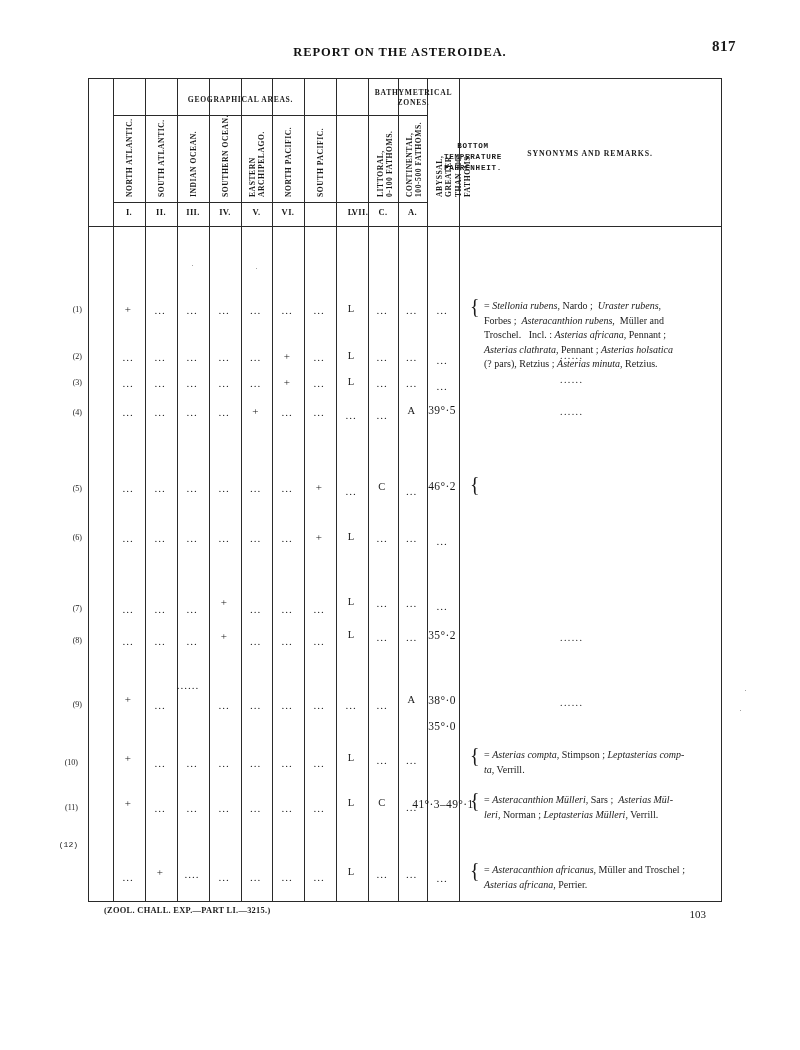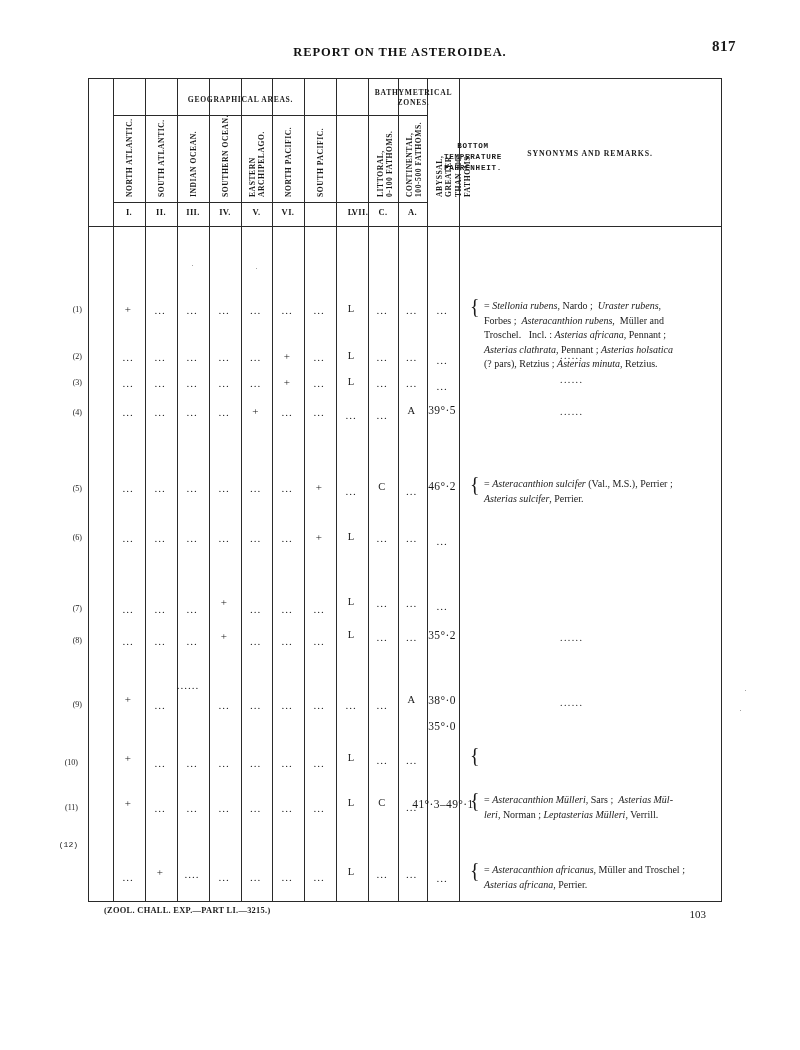--- a/index.html
+++ b/index.html
@@ -299,24 +299,20 @@
   <div class="cell dots" style="left:176px; top:482px; width:32px;">...</div>
   <div class="cell dots" style="left:208px; top:482px; width:32px;">...</div>
   <div class="cell dots" style="left:240px; top:482px; width:31px;">...</div>
   <div class="cell dots" style="left:271px; top:482px; width:32px;">...</div>
   <div class="cell plus" style="left:303px; top:481px; width:32px;">+</div>
   <div class="cell dots" style="left:335px; top:485px; width:32px;">...</div>
   <div class="cell zone" style="left:367px; top:481px; width:30px;">C</div>
   <div class="cell dots" style="left:397px; top:485px; width:29px;">...</div>
   <div class="cell temp" style="left:410px; top:480px; width:64px;">46°·2</div>
   <div class="brace" style="left:470px; top:474px;">{</div>
-  <div class="remark" style="left:484px; top:477px; width:238px;">
-    = <i>Asteracanthion sulcifer</i> (Val., M.S.), Perrier ;<br>
-    <i>Asterias sulcifer</i>, Perrier.
-  </div>
 
   <div class="rownum" style="left:48px; top:533px;">(6)</div>
   <div class="cell dots" style="left:112px; top:532px; width:32px;">...</div>
   <div class="cell dots" style="left:144px; top:532px; width:32px;">...</div>
   <div class="cell dots" style="left:176px; top:532px; width:32px;">...</div>
   <div class="cell dots" style="left:208px; top:532px; width:32px;">...</div>
   <div class="cell dots" style="left:240px; top:532px; width:31px;">...</div>
   <div class="cell dots" style="left:271px; top:532px; width:32px;">...</div>
   <div class="cell plus" style="left:303px; top:531px; width:32px;">+</div>
   <div class="cell zone" style="left:335px; top:531px; width:32px;">L</div>
@@ -371,20 +367,24 @@
   <div class="cell dots" style="left:176px; top:757px; width:32px;">...</div>
   <div class="cell dots" style="left:208px; top:757px; width:32px;">...</div>
   <div class="cell dots" style="left:240px; top:757px; width:31px;">...</div>
   <div class="cell dots" style="left:271px; top:757px; width:32px;">...</div>
   <div class="cell dots" style="left:303px; top:757px; width:32px;">...</div>
   <div class="cell zone" style="left:335px; top:752px; width:32px;">L</div>
   <div class="cell dots" style="left:367px; top:754px; width:30px;">...</div>
   <div class="cell dots" style="left:397px; top:754px; width:29px;">...</div>
   <div class="cell temp" style="left:410px; top:720px; width:64px;">35°·0</div>
   <div class="brace" style="left:470px; top:745px;">{</div>
+  <div class="remark" style="left:484px; top:748px; width:238px;">
+    = <i>Asterias compta</i>, Stimpson ; <i>Leptasterias comp-</i><br>
+    <i>ta</i>, Verrill.
+  </div>
 
   <div class="rownum" style="left:44px; top:803px;">(11)</div>
   <div class="cell plus" style="left:112px; top:797px; width:32px;">+</div>
   <div class="cell dots" style="left:144px; top:802px; width:32px;">...</div>
   <div class="cell dots" style="left:176px; top:802px; width:32px;">...</div>
   <div class="cell dots" style="left:208px; top:802px; width:32px;">...</div>
   <div class="cell dots" style="left:240px; top:802px; width:31px;">...</div>
   <div class="cell dots" style="left:271px; top:802px; width:32px;">...</div>
   <div class="cell dots" style="left:303px; top:802px; width:32px;">...</div>
   <div class="cell zone" style="left:335px; top:797px; width:32px;">L</div>

